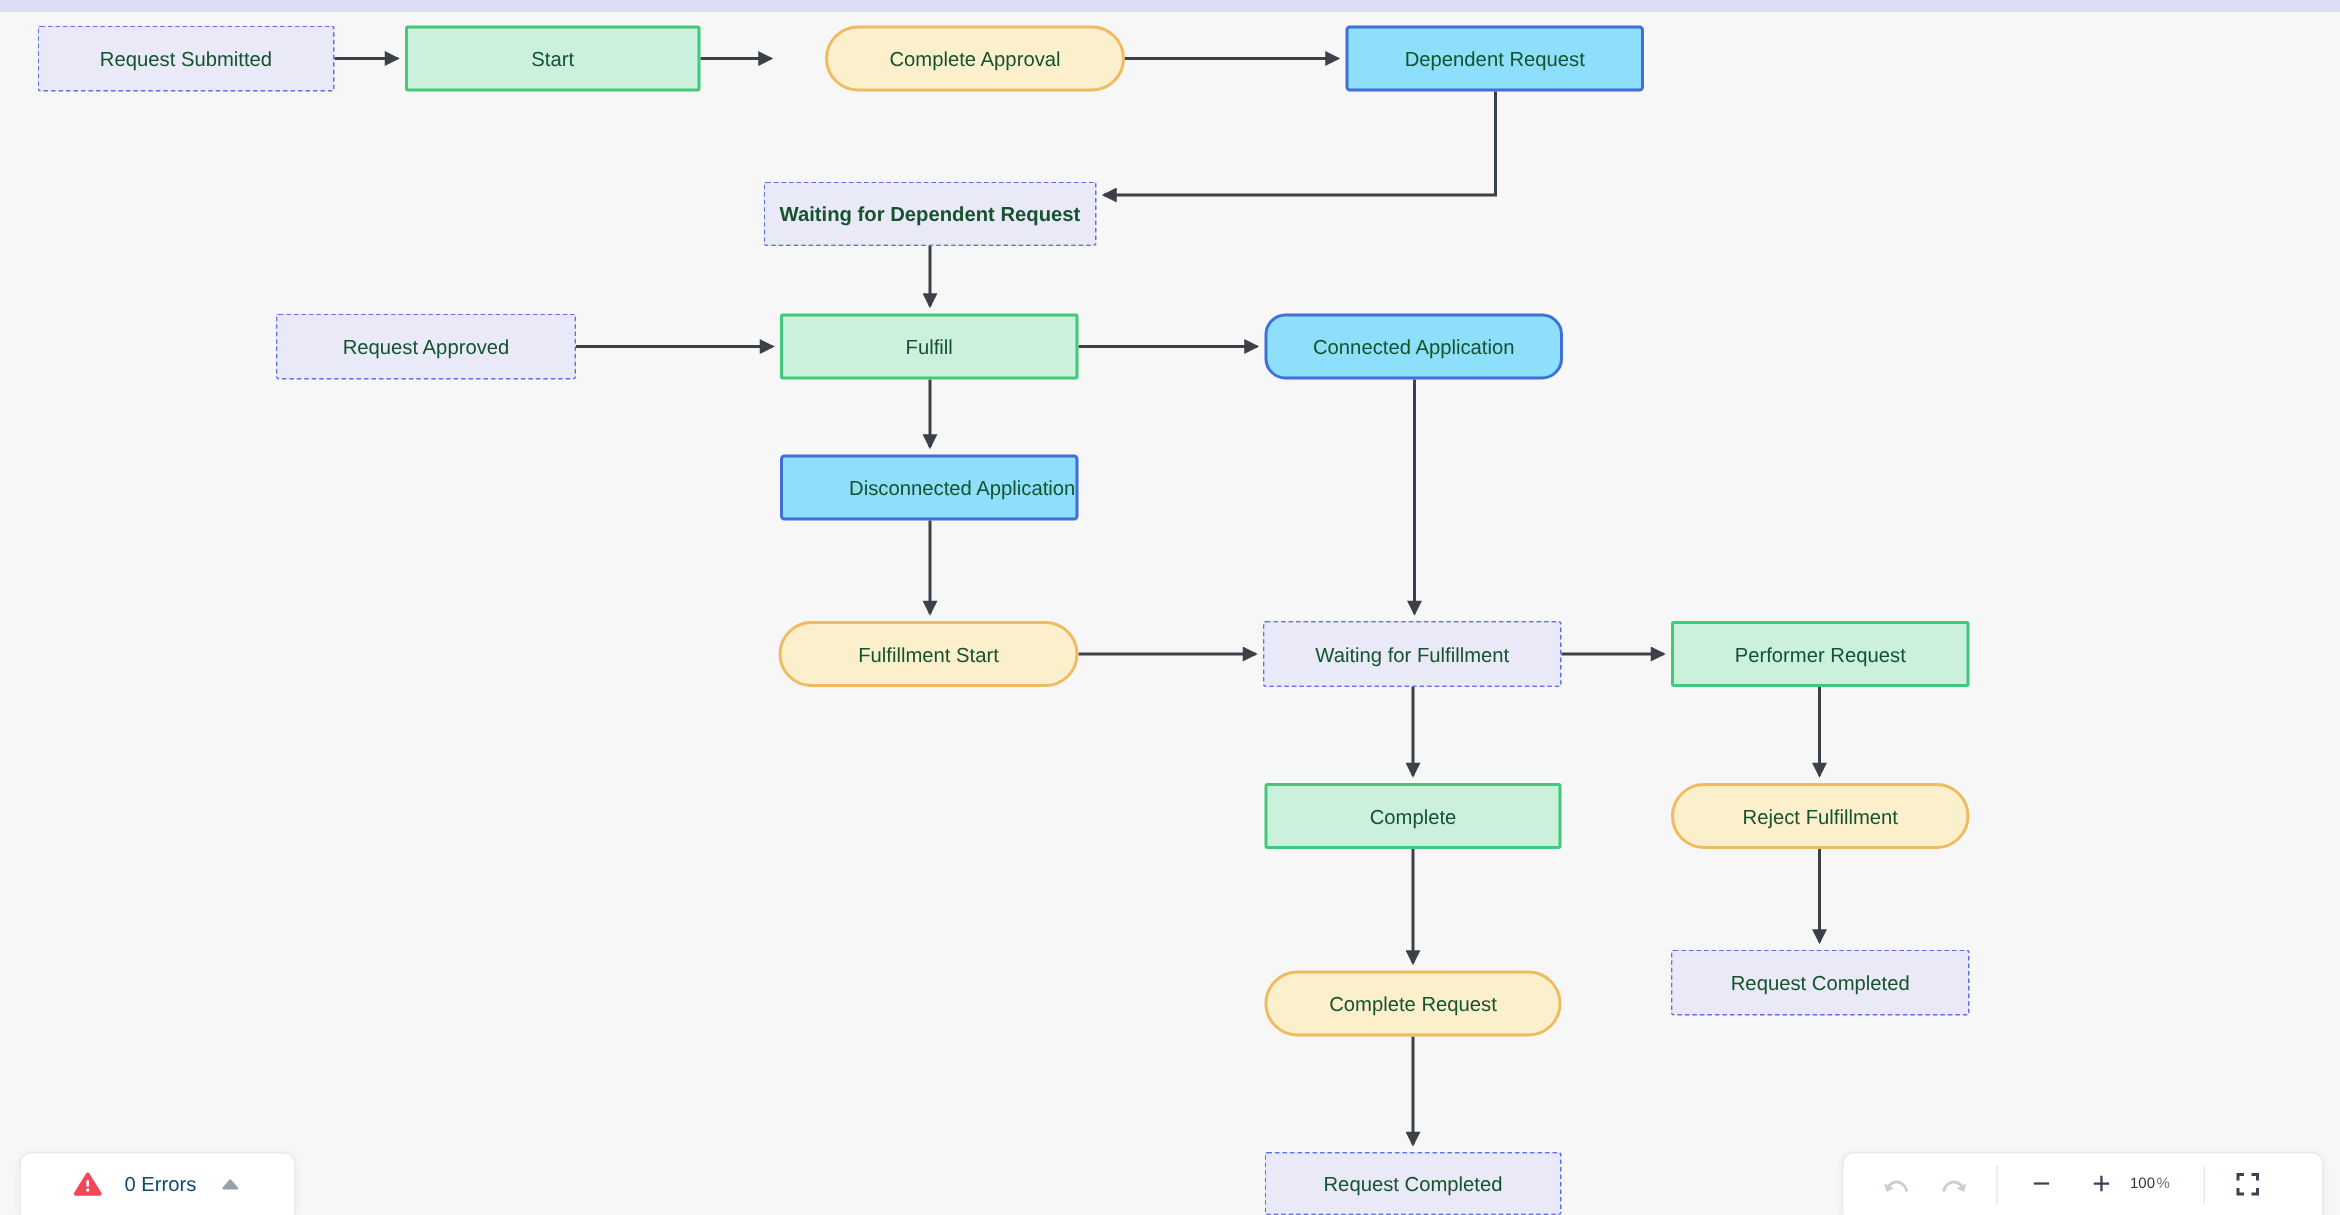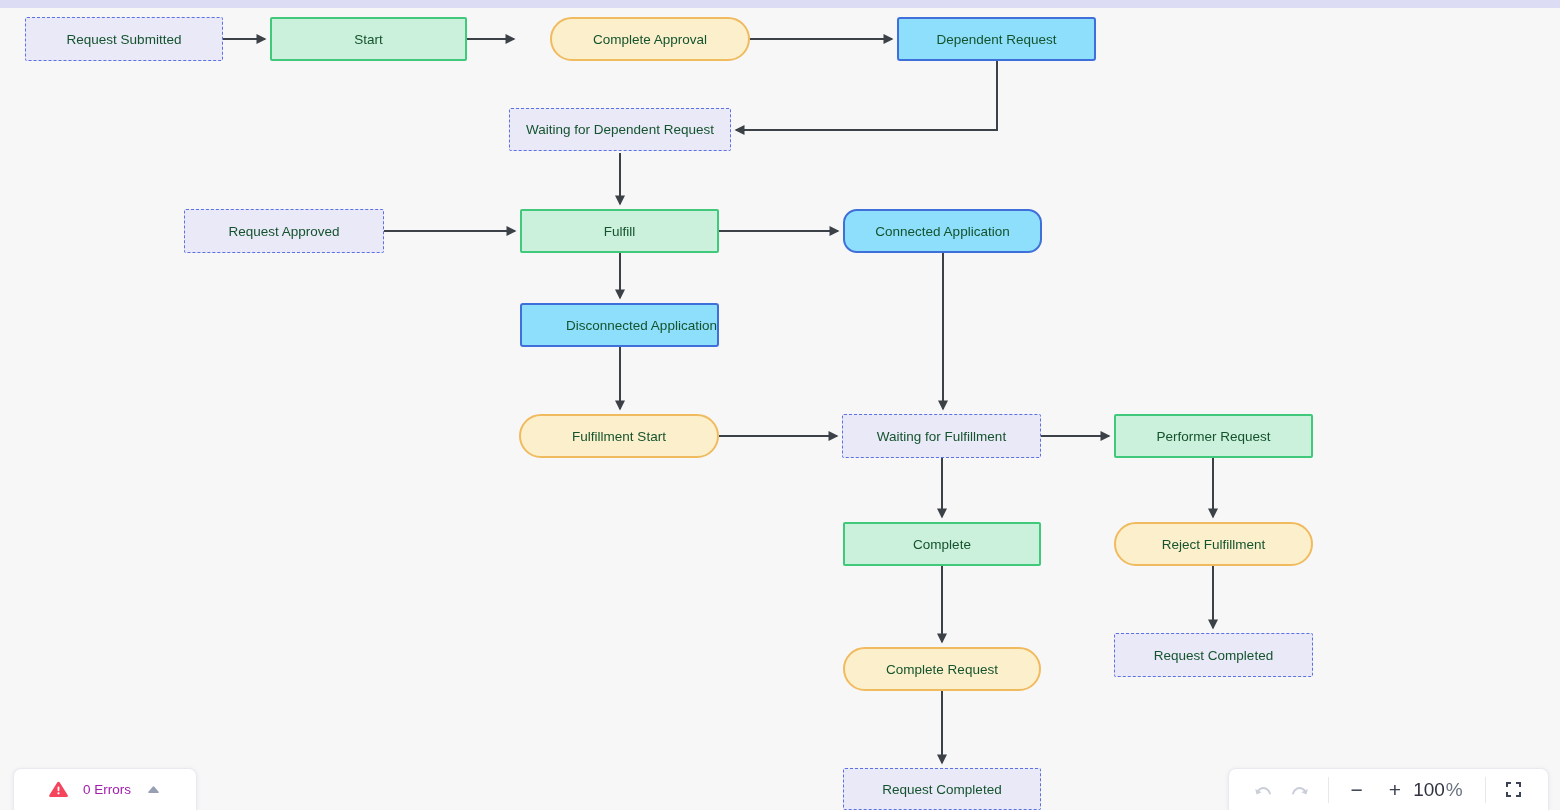--- a/index.html
+++ b/index.html
@@ -16,28 +16,28 @@
     box-sizing:border-box;font-size:13.5px;color:#14532d;white-space:nowrap;
     cursor:pointer;
   }
   .panel{
     position:absolute;bottom:0;height:42px;background:#ffffff;
     border:1px solid #e9eaef;border-bottom:none;border-radius:8px 8px 0 0;
     box-shadow:0 1px 5px rgba(40,45,60,.07);
     display:flex;align-items:center;box-sizing:border-box;
   }
   #error-panel{left:13px;width:184px;justify-content:center;gap:14px;}
-  #error-label{font-size:13.5px;color:#a21caf;}
+  #error-label{font-size:13.5px;color:#0c4a6e;}
   #zoom-toolbar{left:1228px;width:321px;padding:0 20px;gap:0;}
   .tool{display:flex;align-items:center;justify-content:center;
     width:30px;height:30px;cursor:pointer;user-select:none;}
   .tool.disabled{cursor:default;}
   .vdiv{width:1px;height:26px;background:#e6e8ec;margin:0 14px;}
   .glyph{font-size:21px;line-height:1;color:#3b4254;font-weight:400;}
-  #zoom-level{font-size:19px;color:#2f3340;margin:0 8px 0 4px;display:flex;align-items:baseline;}
+  #zoom-level{font-size:10px;color:#2f3340;margin:0 8px 0 4px;display:flex;align-items:baseline;}
   #zoom-level .pct{color:#6b7280;margin-left:1px;}
   svg{display:block;}
 </style>
 </head>
 <body style="background: rgb(247, 247, 248);">
 
 <div id="canvas">
   <div id="top-strip" style="background: rgb(220, 220, 244);"></div>
 
   <svg id="edges" width="1560" height="810" viewBox="0 0 1560 810">
@@ -65,21 +65,21 @@
         <polyline points="1213,566 1213,628" fill="none" stroke="#3c4147" stroke-width="2" marker-end="url(#arrow)"></polyline>
         <polyline points="942,691 942,763" fill="none" stroke="#3c4147" stroke-width="2" marker-end="url(#arrow)"></polyline>
       </g>
   </svg>
 
   <div id="nodes">
       <div class="node" style="left: 25px; top: 17px; width: 198px; height: 44px; background: rgb(233, 233, 248); border: 1.6px dashed rgb(93, 113, 228); border-radius: 2px;">Request Submitted</div>
       <div class="node" style="left: 270px; top: 17px; width: 197px; height: 44px; background: rgb(203, 240, 219); border: 2px solid rgb(65, 201, 123); border-radius: 2px;">Start</div>
       <div class="node" style="left: 550px; top: 17px; width: 200px; height: 44px; background: rgb(252, 240, 204); border: 2px solid rgb(240, 186, 94); border-radius: 22px; text-align: center;">Complete Approval</div>
       <div class="node" style="left: 897px; top: 17px; width: 199px; height: 44px; background: rgb(141, 223, 251); border: 2px solid rgb(63, 111, 216); border-radius: 3px;">Dependent Request</div>
-      <div class="node" style="left: 509px; top: 108px; width: 222px; height: 43px; background: rgb(233, 233, 248); border: 1.6px dashed rgb(93, 113, 228); border-radius: 2px;">Waiting for Dependent Request</div>
+      <div class="node" style="left: 509px; top: 121px; width: 222px; height: 43px; background: rgb(233, 233, 248); border: 1.6px dashed rgb(93, 113, 228); border-radius: 2px; font-weight: bold;">Waiting for Dependent Request</div>
       <div class="node" style="left: 184px; top: 209px; width: 200px; height: 44px; background: rgb(233, 233, 248); border: 1.6px dashed rgb(93, 113, 228); border-radius: 2px;">Request Approved</div>
       <div class="node" style="left: 520px; top: 209px; width: 199px; height: 44px; background: rgb(203, 240, 219); border: 2px solid rgb(65, 201, 123); border-radius: 2px;">Fulfill</div>
       <div class="node" style="left: 843px; top: 209px; width: 199px; height: 44px; background: rgb(141, 223, 251); border: 2px solid rgb(63, 111, 216); border-radius: 14px;">Connected Application</div>
       <div class="node" style="left: 520px; top: 303px; width: 199px; height: 44px; background: rgb(141, 223, 251); border: 2px solid rgb(63, 111, 216); border-radius: 3px; padding-left: 44px;">Disconnected Application</div>
       <div class="node" style="left: 519px; top: 414px; width: 200px; height: 44px; background: rgb(252, 240, 204); border: 2px solid rgb(240, 186, 94); border-radius: 22px;">Fulfillment Start</div>
       <div class="node" style="left: 842px; top: 414px; width: 199px; height: 44px; background: rgb(233, 233, 248); border: 1.6px dashed rgb(93, 113, 228); border-radius: 2px; text-align: right;">Waiting for Fulfillment</div>
       <div class="node" style="left: 1114px; top: 414px; width: 199px; height: 44px; background: rgb(203, 240, 219); border: 2px solid rgb(65, 201, 123); border-radius: 2px;">Performer Request</div>
       <div class="node" style="left: 843px; top: 522px; width: 198px; height: 44px; background: rgb(203, 240, 219); border: 2px solid rgb(65, 201, 123); border-radius: 2px;">Complete</div>
       <div class="node" style="left: 1114px; top: 522px; width: 199px; height: 44px; background: rgb(252, 240, 204); border: 2px solid rgb(240, 186, 94); border-radius: 22px;">Reject Fulfillment</div>
       <div class="node" style="left: 843px; top: 647px; width: 198px; height: 44px; background: rgb(252, 240, 204); border: 2px solid rgb(240, 186, 94); border-radius: 22px;">Complete Request</div>

